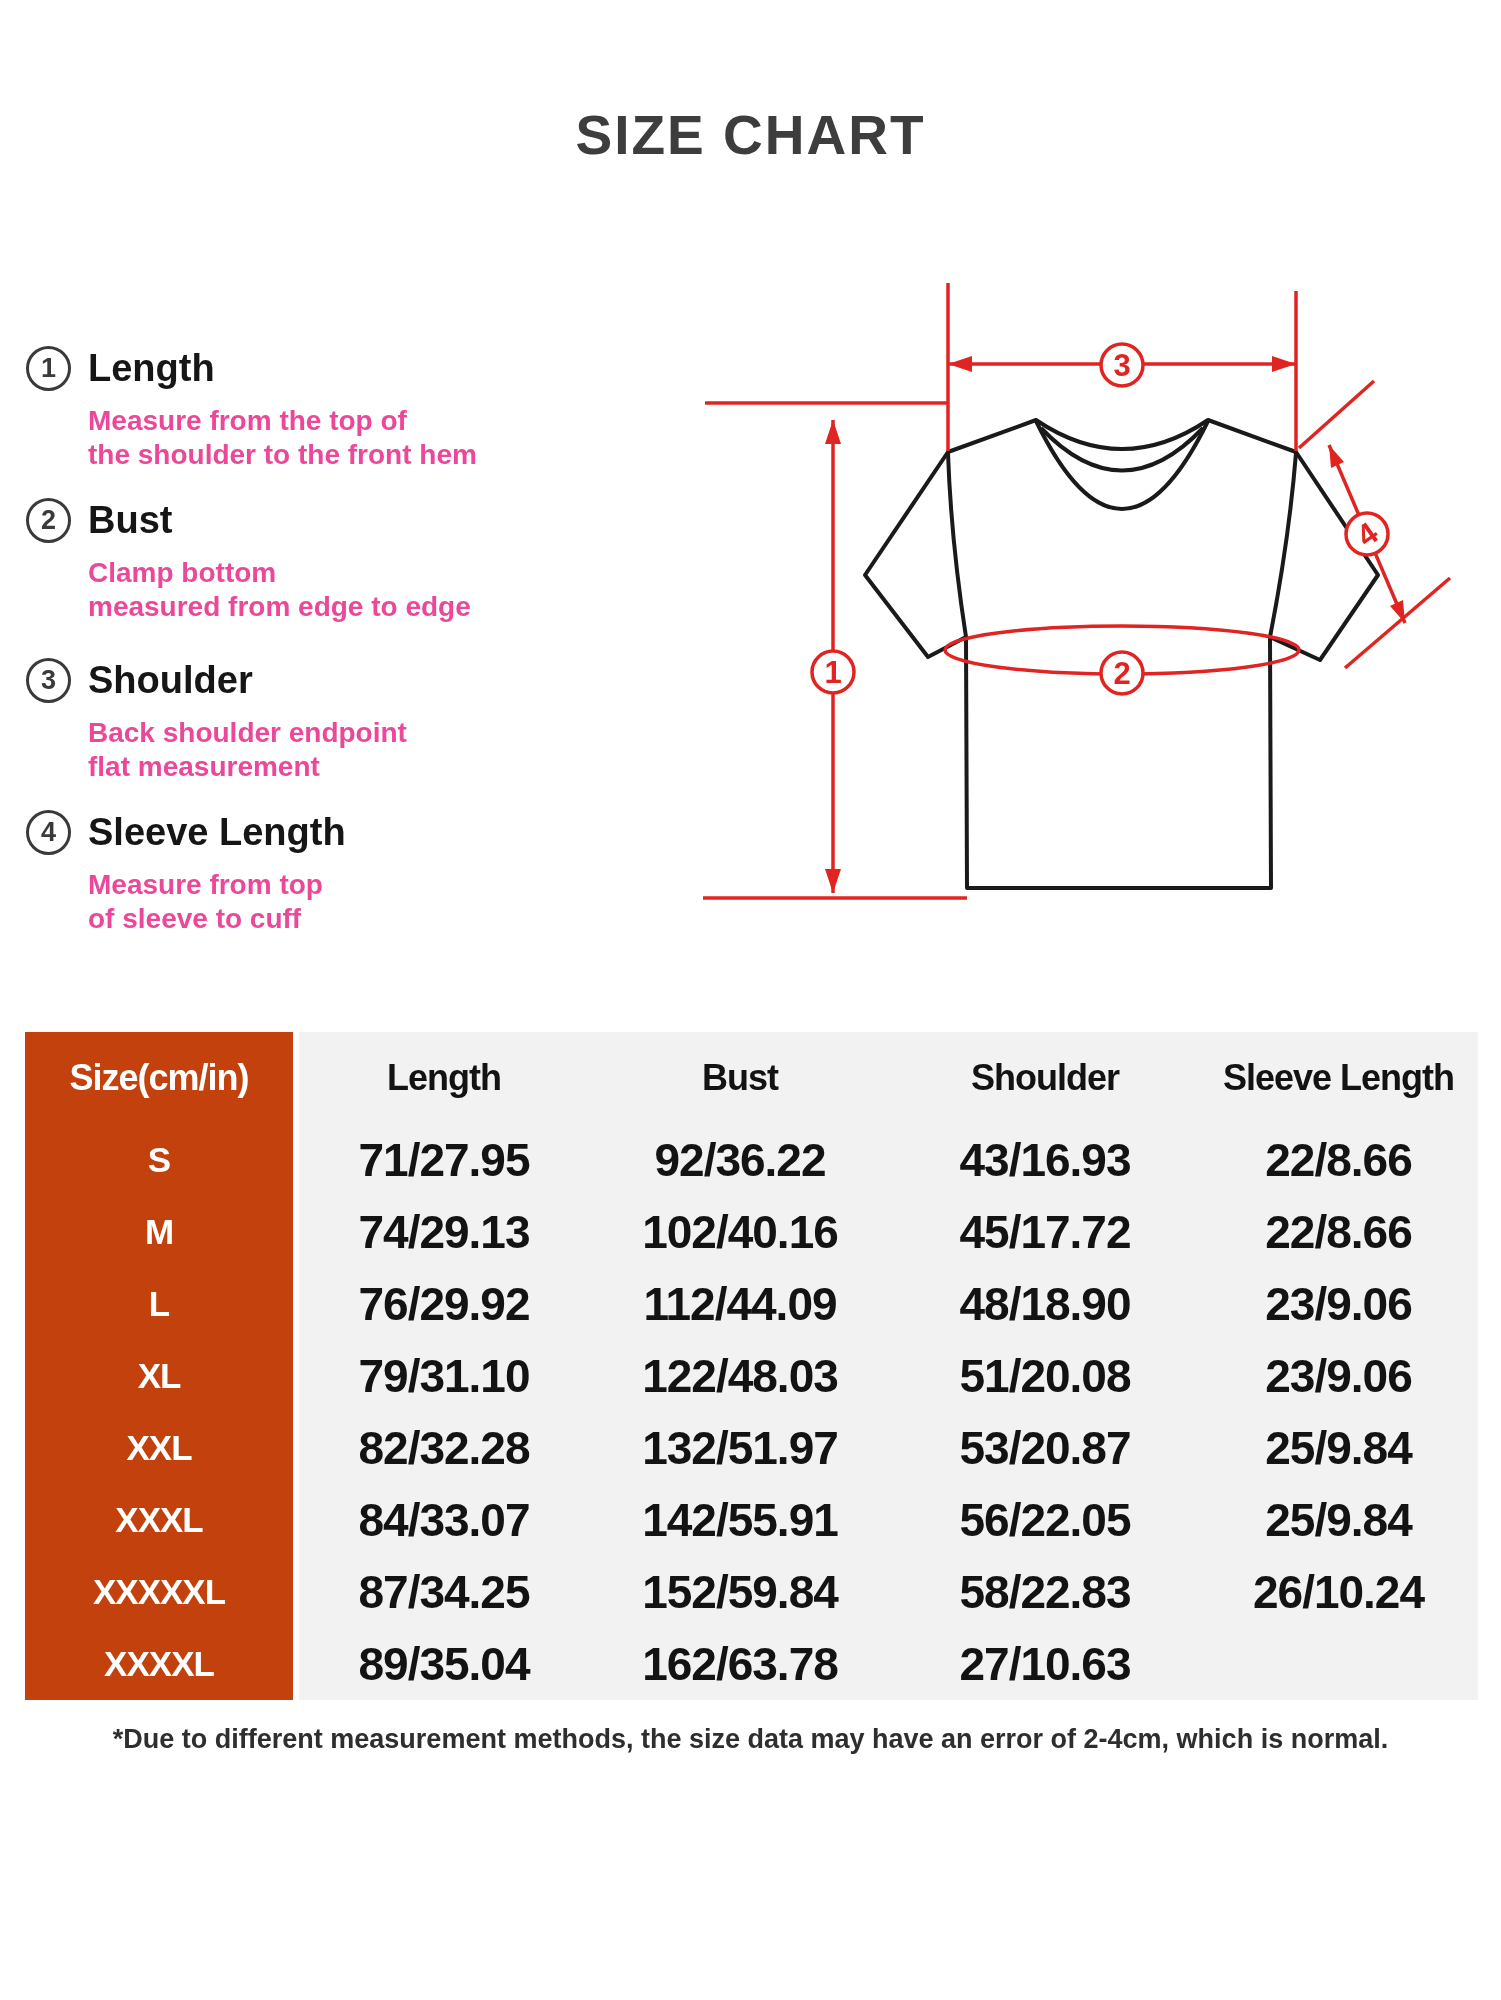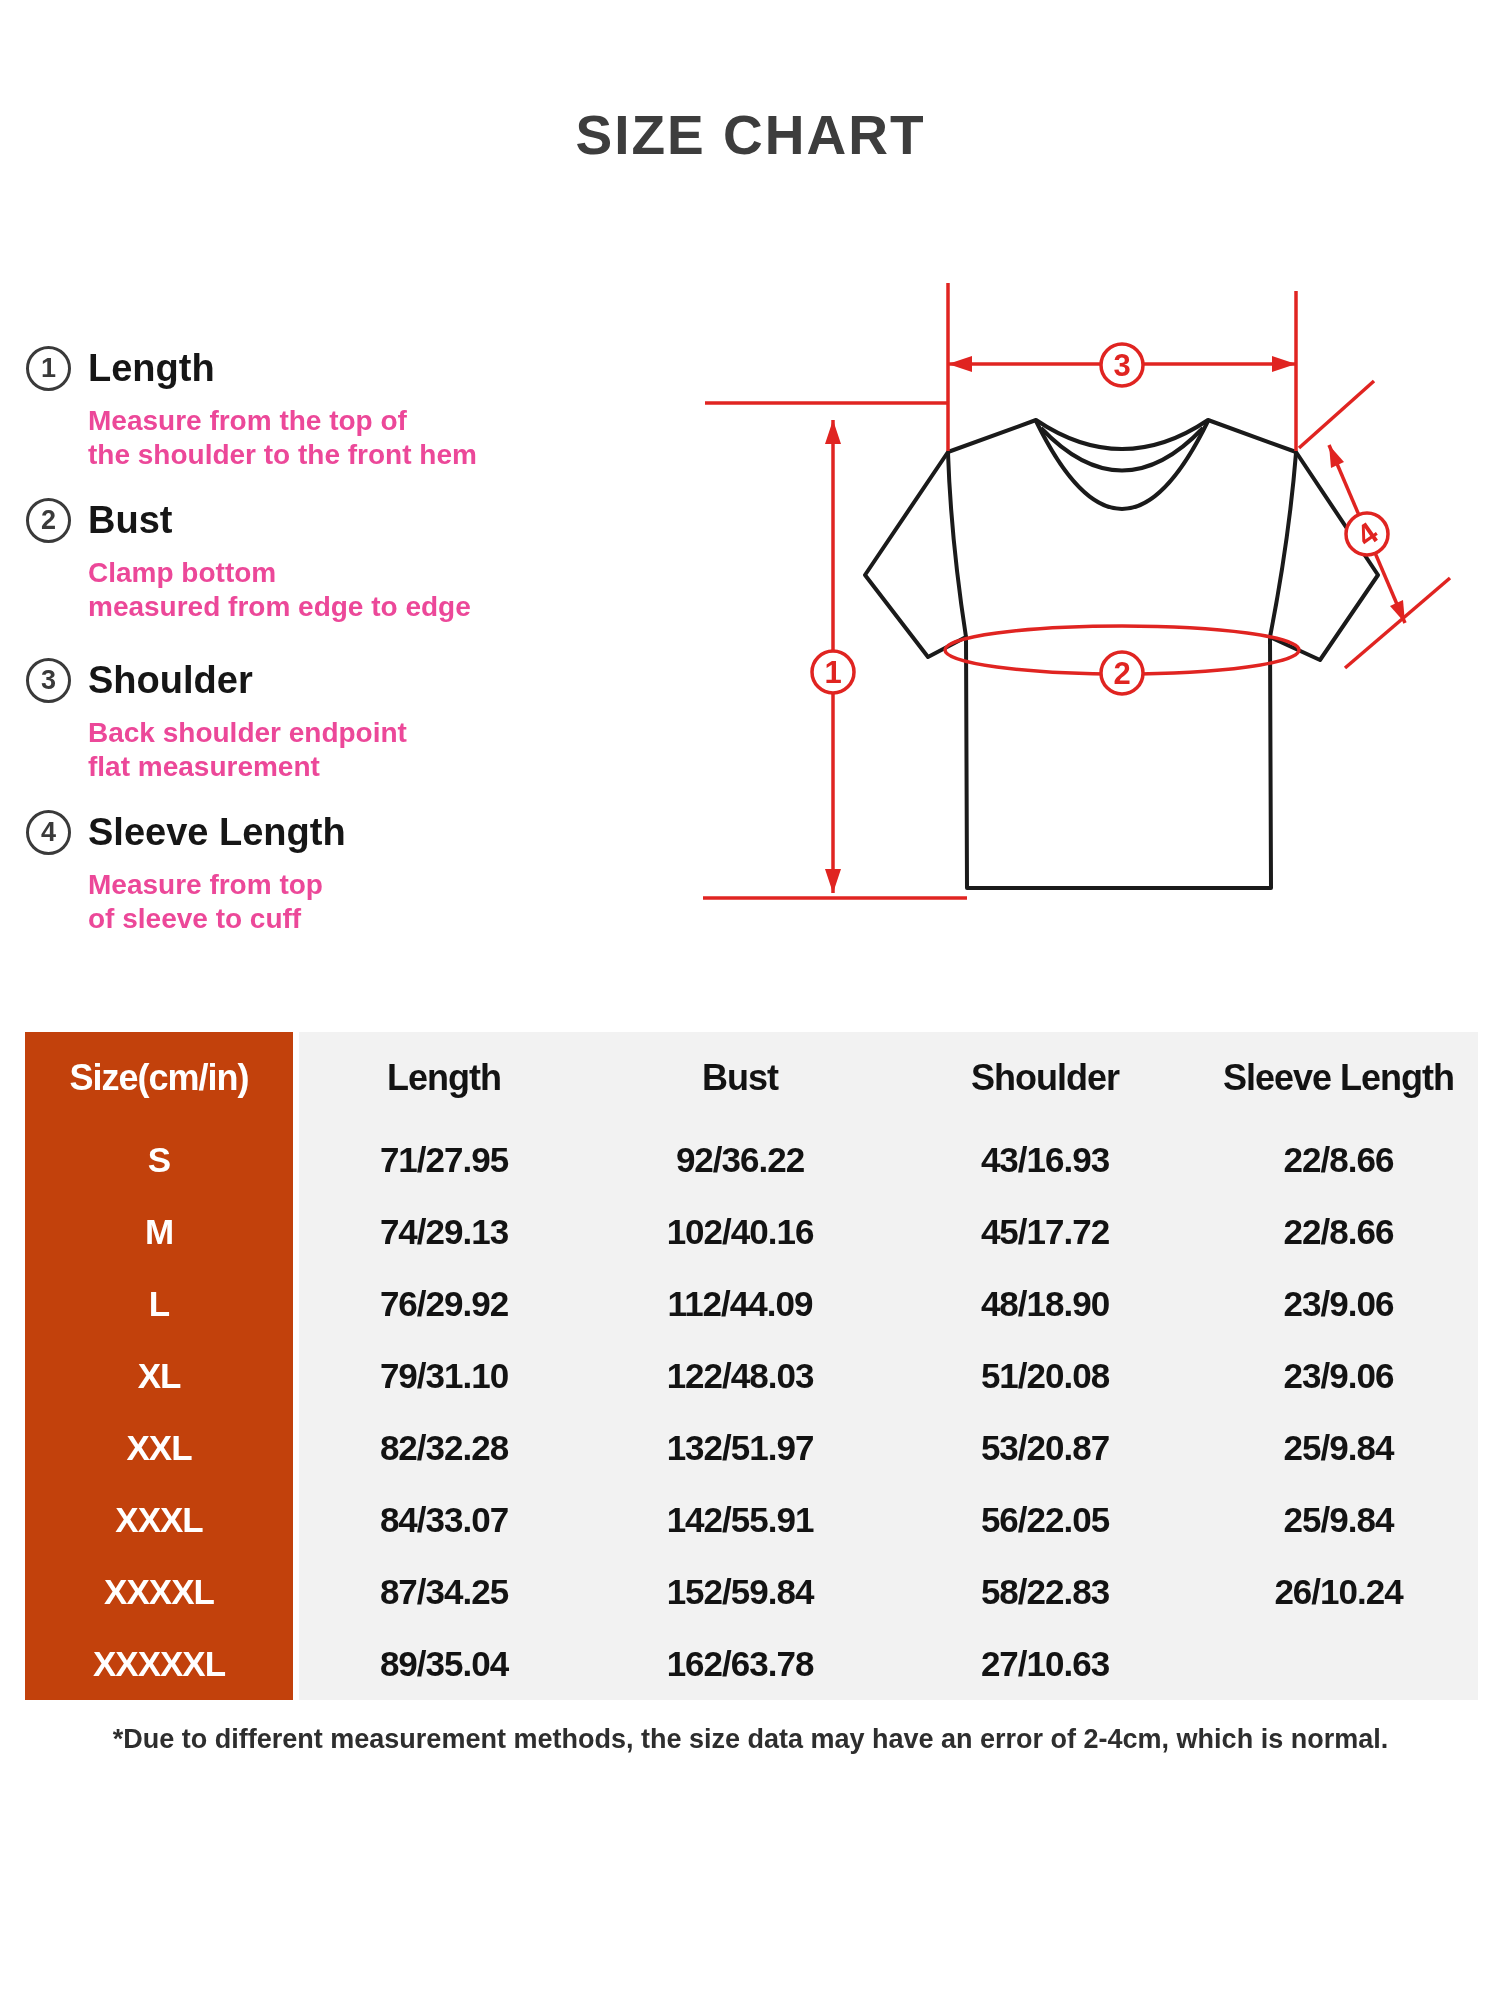--- a/index.html
+++ b/index.html
@@ -39,21 +39,21 @@
     color:#ffffff; font-weight:700; font-size:35px; letter-spacing:-1px;
   }
   .dark-cell.head { font-size:36px; }
   .data-area {
     position:absolute; left:274px; top:0; width:1179px; height:668px; background:#f2f2f2;
     display:grid; grid-template-columns:290px 302px 308px 279px;
     grid-template-rows:92px repeat(8, 72px);
   }
   .data-cell {
     display:flex; align-items:center; justify-content:center;
-    font-weight:700; font-size:35px; color:#131313; letter-spacing:-1px;
+    font-weight:700; font-size:46px; color:#131313; letter-spacing:-1px;
   }
   .data-cell.head { font-size:36px; letter-spacing:-1px; }
   .footnote {
     position:absolute; top:1724px; left:0; width:100%; text-align:center;
     font-size:27px; font-weight:700; color:#2e2e2e;
   }
 </style>
 </head>
 <body>
 
@@ -151,22 +151,22 @@
 
   <div class="size-table">
     <div class="dark-col">
       <div class="dark-cell head">Size(cm/in)</div>
       <div class="dark-cell">S</div>
       <div class="dark-cell">M</div>
       <div class="dark-cell">L</div>
       <div class="dark-cell">XL</div>
       <div class="dark-cell">XXL</div>
       <div class="dark-cell">XXXL</div>
+      <div class="dark-cell">XXXXXL</div>
       <div class="dark-cell">XXXXL</div>
-      <div class="dark-cell">XXXXXL</div>
     </div>
     <div class="data-area">
       <div class="data-cell head">Length</div>
       <div class="data-cell head">Bust</div>
       <div class="data-cell head">Shoulder</div>
       <div class="data-cell head">Sleeve Length</div>
 
       <div class="data-cell">71/27.95</div>
       <div class="data-cell">92/36.22</div>
       <div class="data-cell">43/16.93</div>

